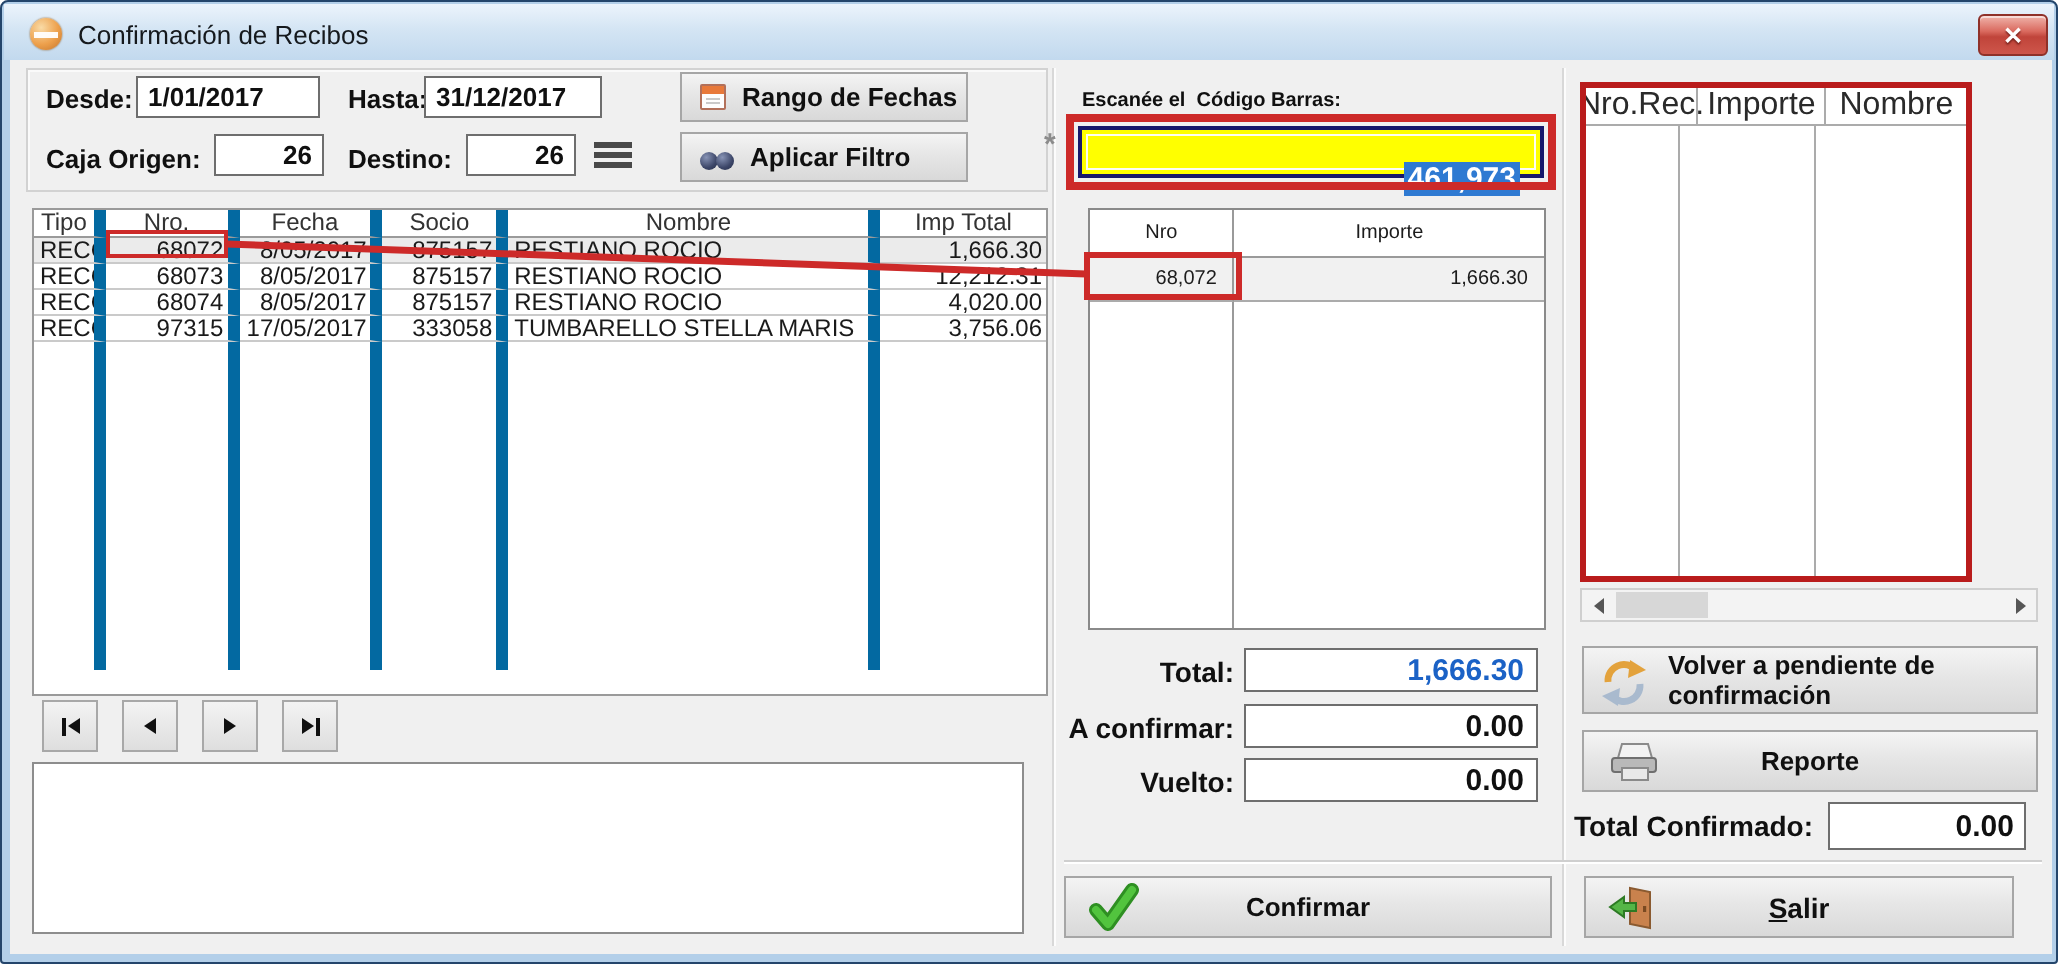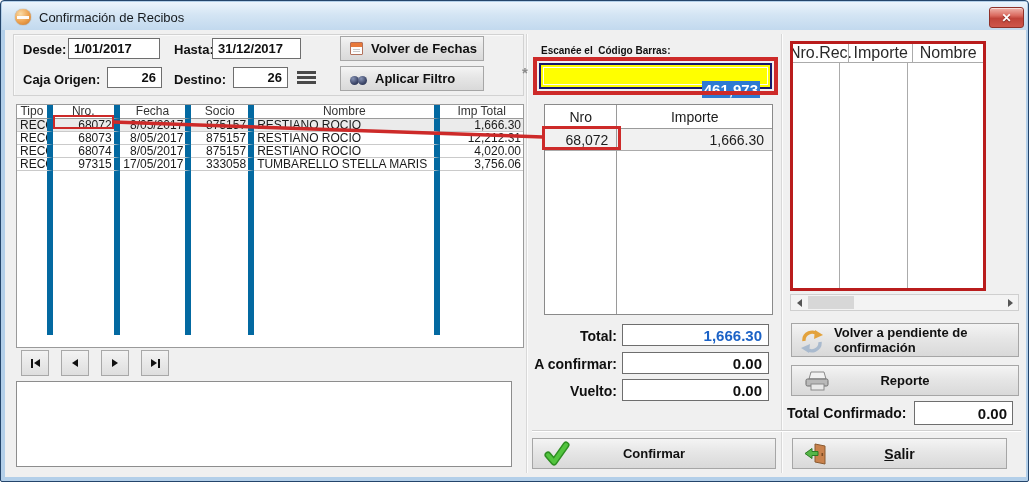--- a/index.html
+++ b/index.html
@@ -76,21 +76,21 @@
   
   .barcode-label { position:absolute; left:540px; top:44px; font-weight:bold; font-size:10px; white-space:pre; color:#101010; }
   .asterisk { position:absolute; left:521px; top:63px; color:#8b8b8b; font-weight:bold; font-size:15px; }
   .barcode-field { position:absolute; left:538px; top:62px; width:233px; height:26px;
                    border:2px solid #17176b; background:#ffff00;
                    box-shadow:inset 0 0 0 2px #ffff00, inset 0 0 0 3px #fdfdf4;
                    display:flex; align-items:center; justify-content:flex-end; padding-right:7px; }
   .barcode-sel { background:#2e7ad2; color:#fff; font-weight:bold; font-size:15px; padding:0 2px; line-height:17px;margin-top:27px; }
 
   .mid-table { position:absolute; left:543px; top:103px; width:229px; height:211px;
-               background:#fff; border:1px solid #8a8a8a; font-size:14px; color:#1c1c1c; overflow:hidden; }
+               background:#fff; border:1px solid #8a8a8a; font-size:10px; color:#1c1c1c; overflow:hidden; }
   .m-row { display:flex; }
   .m-hd { height:24px; } .m-hd .m-cell { border-bottom:1px solid #9a9a9a; display:flex; align-items:center; justify-content:center; }
   .m-data { height:22px; background:#f1f1f1; }
   .m-data .m-cell { border-bottom:1px solid #ababab; display:flex; align-items:center; justify-content:flex-end; padding-right:8px; }
   .m-fill { height:163px; }
   .mc0 { width:73px; border-right:1px solid #9a9a9a; } .mc1 { width:156px; }
 
   .tot-lbl { position:absolute; width:96px; text-align:right; font-weight:bold; font-size:14px; color:#101010; }
   .tot-field { position:absolute; left:621px; width:147px; height:22px; background:#fff; border:1px solid #6e6e6e;
                display:flex; align-items:center; justify-content:flex-end; padding-right:6px;
@@ -135,21 +135,21 @@
   <div class="vsep" style="left:780px;"></div>
   <div class="hsep"></div>
 
   <div class="groupbox"></div>
   <div class="lbl" style="left:22px; top:41px;">Desde:</div>
   <div class="field f-left" style="left:67px; top:37px; width:92px; height:21px;">1/01/2017</div>
   <div class="lbl" style="left:173px; top:41px;">Hasta:</div>
   <div class="field f-left" style="left:211px; top:37px; width:89px; height:21px;">31/12/2017</div>
   <div class="btn left-content" style="left:339px; top:35px; width:144px; height:25px;">
     <span class="icon-cal"></span>
-    <span>Volver de Fechas</span>
+    <span>Rango de Fechas</span>
   </div>
   <div class="lbl" style="left:22px; top:71px;">Caja Origen:</div>
   <div class="field f-right" style="left:106px; top:66px; width:55px; height:21px;">26</div>
   <div class="lbl" style="left:173px; top:71px;">Destino:</div>
   <div class="field f-right" style="left:232px; top:66px; width:55px; height:21px;">26</div>
   <div class="icon-menu" style="left:296px; top:70px;"></div>
   <div class="btn left-content" style="left:339px; top:65px; width:144px; height:25px;">
     <span class="icon-bino"></span>
     <span>Aplicar Filtro</span>
   </div>

